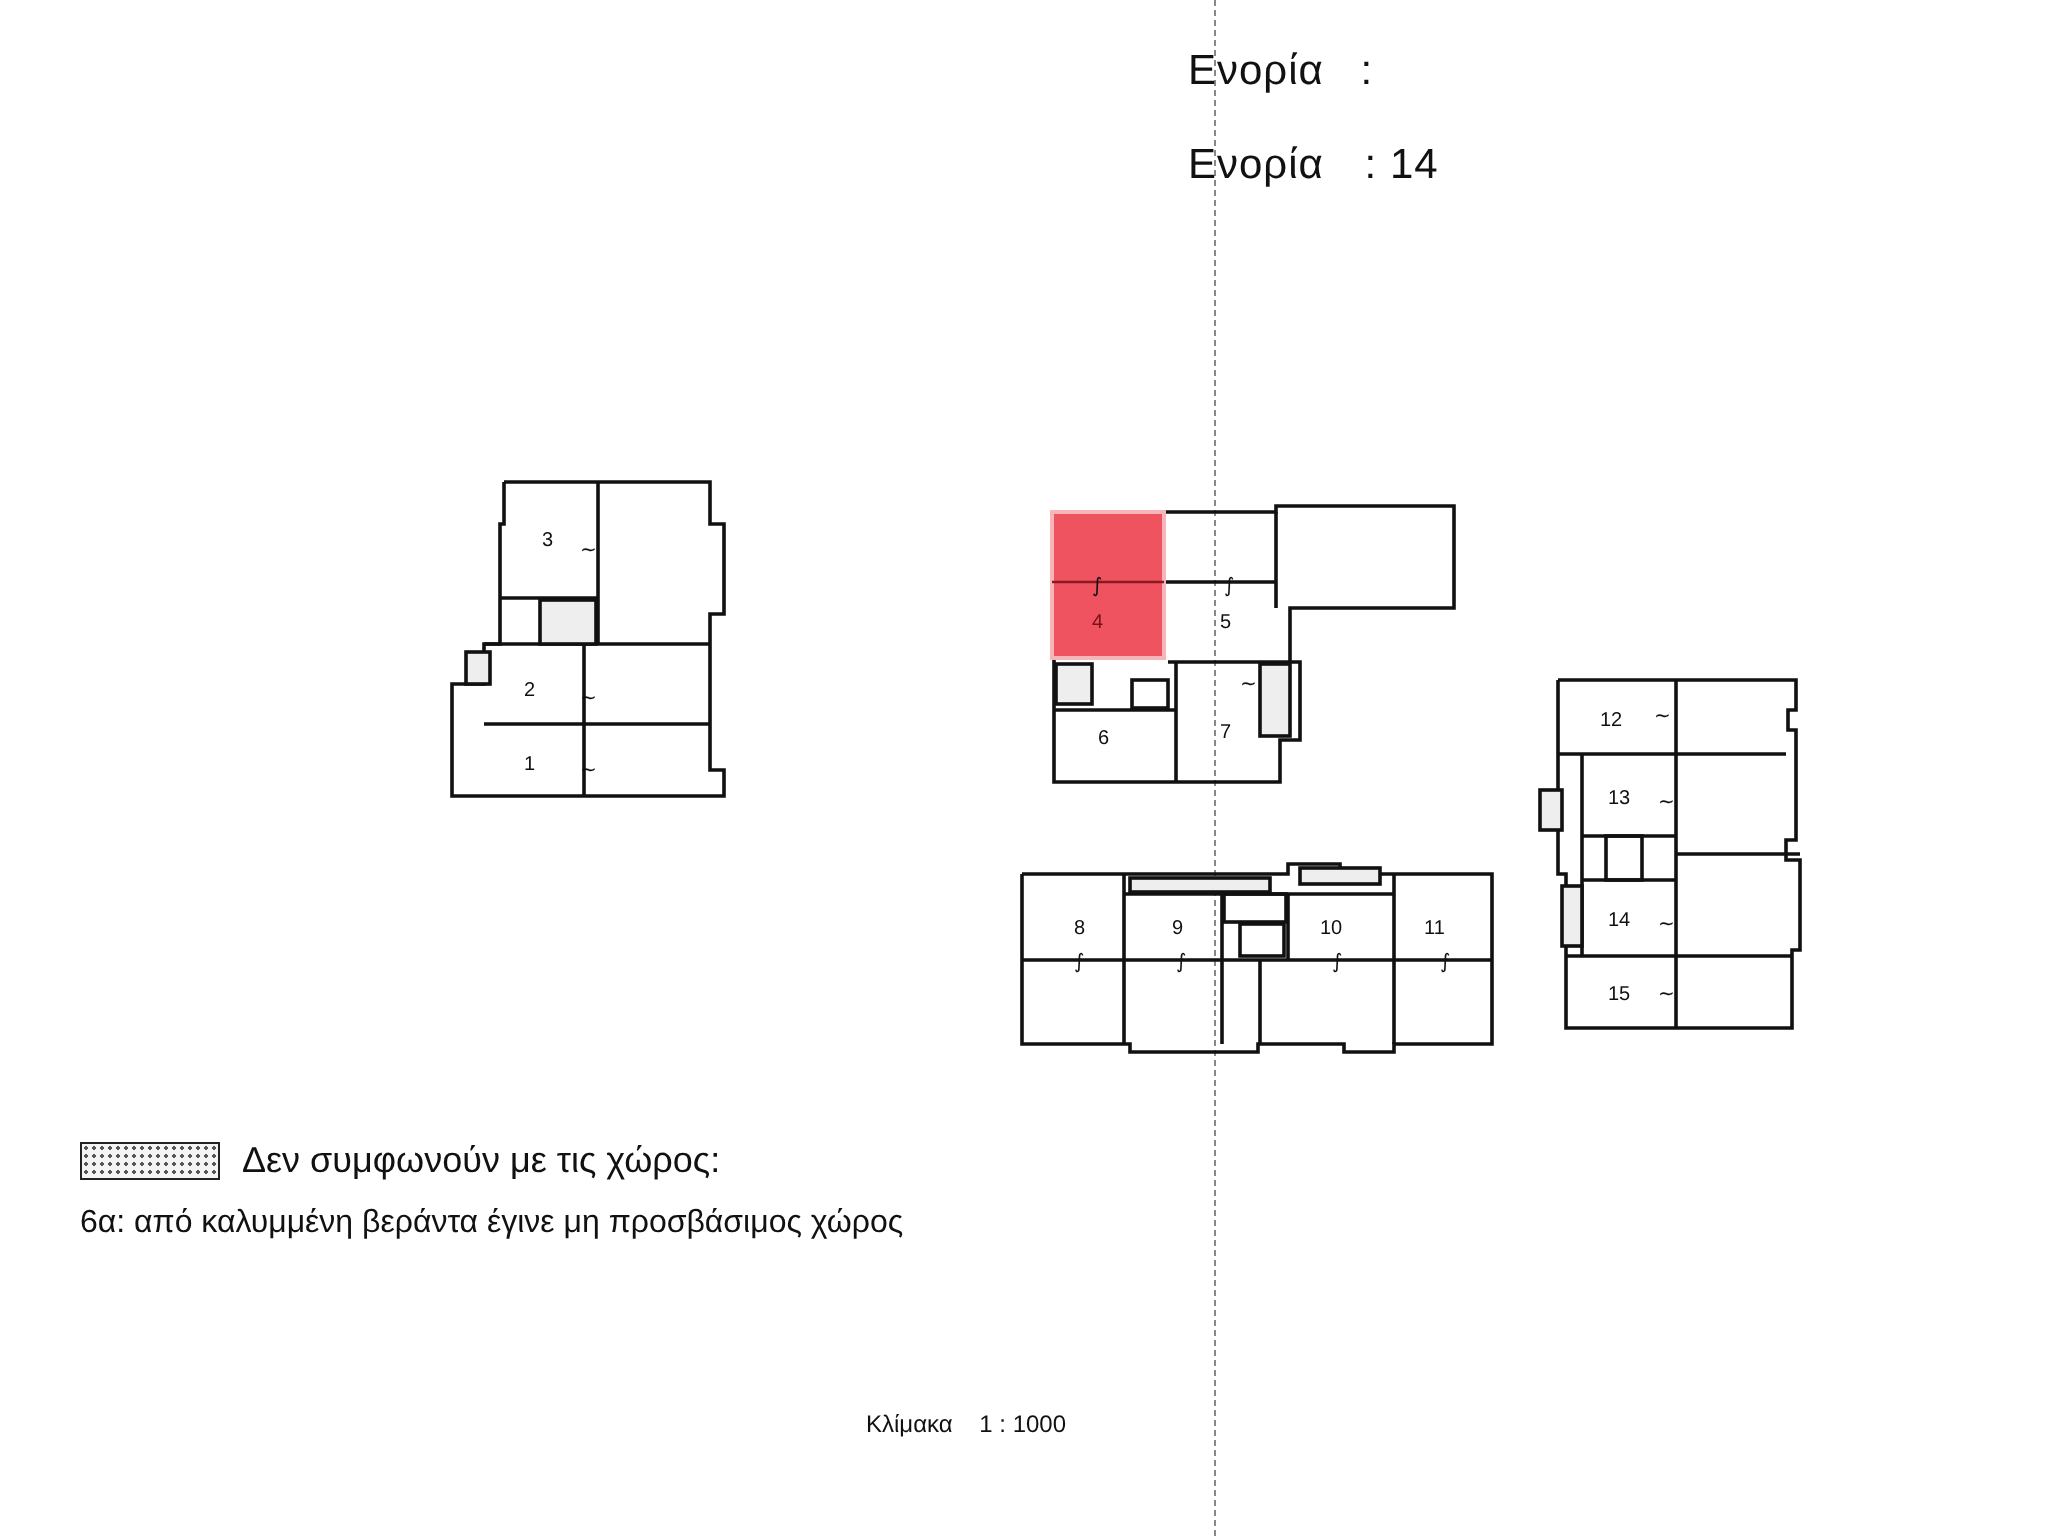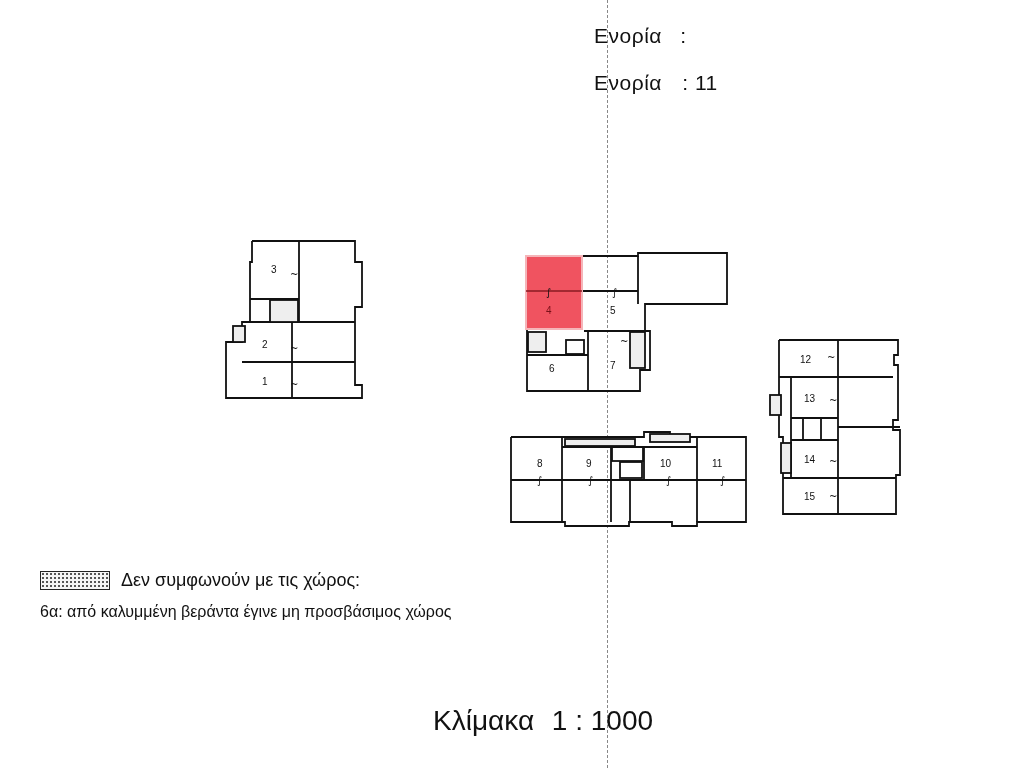--- a/index.html
+++ b/index.html
@@ -8,34 +8,34 @@
   .hdr { font-size:21px; font-weight:normal; letter-spacing:0.5px; }
   .axis { position:absolute; left:607px; top:0; width:0; height:768px; border-left:1.5px dashed #888; }
   svg { position:absolute; left:0; top:0; }
   .lbl { font-family:"Liberation Sans", sans-serif; font-size:10px; fill:#111; }
   .legend-swatch { position:absolute; left:40px; top:571px; width:68px; height:17px; border:1.5px solid #222;
     background-color:#f4f4f4;
     background-image: radial-gradient(#555 0.8px, transparent 0.9px);
     background-size:4px 4px; }
   .legend-title { position:absolute; left:121px; top:570px; font-size:18px; }
   .legend-note { position:absolute; left:40px; top:603px; font-size:16px; }
-  .scale { position:absolute; left:433px; top:705px; font-size:28px; }
+  .scale { position:absolute; left:433px; top:705px; font-size:12px; }
 </style>
 </head>
 <body>
 
 <div class="axis"></div>
 
 <div class="abs hdr" style="left:594px; top:24px;">
   <span>Ενορία</span>
   <span style="margin-left:12px;">:</span>
 </div>
 <div class="abs hdr" style="left:594px; top:71px;">
   <span>Ενορία</span>
-  <span style="margin-left:14px;">: 11</span>
+  <span style="margin-left:14px;">: 14</span>
 </div>
 
 <svg width="1024" height="768" viewBox="0 0 1024 768">
   <g fill="none" stroke="#111" stroke-width="1.8">
 
     <g>
       <polyline points="252,241 355,241 355,262 362,262 362,307 355,307 355,385 362,385 362,398 226,398 226,342 242,342 242,322 250,322 250,262 252,262 252,241"></polyline>
       <line x1="299" y1="241" x2="299" y2="322"></line>
       <line x1="250" y1="299" x2="299" y2="299"></line>
       <line x1="242" y1="322" x2="355" y2="322"></line>

